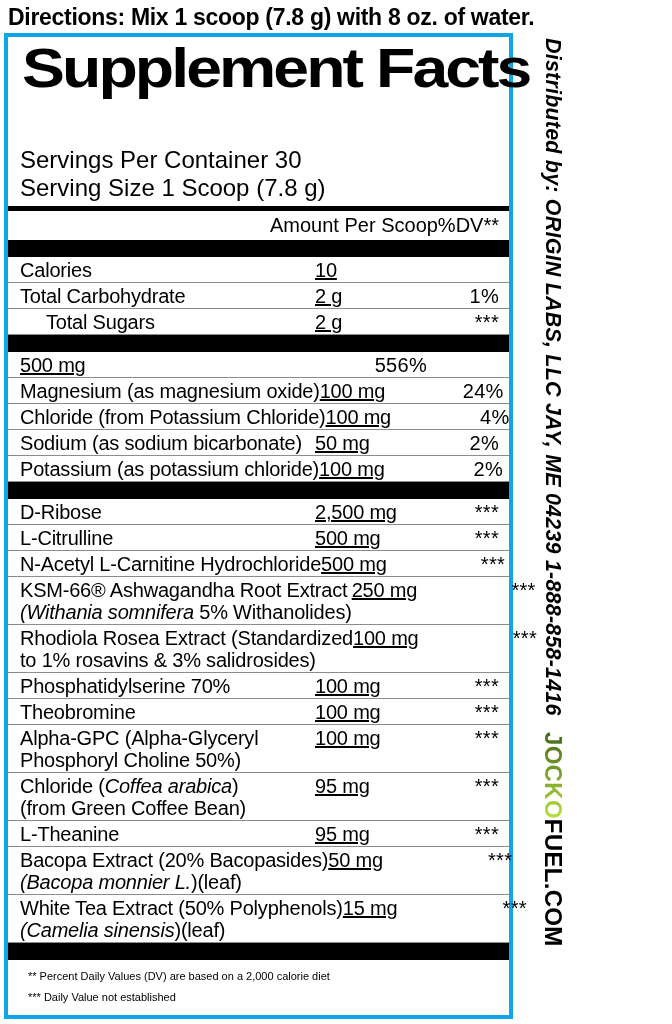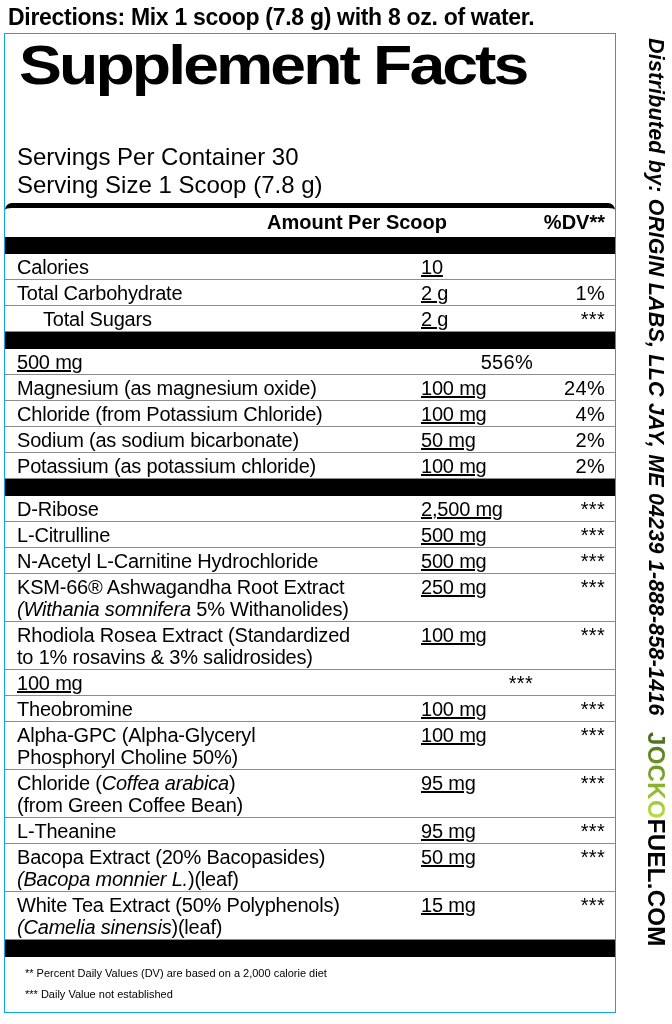--- a/index.html
+++ b/index.html
@@ -9,37 +9,36 @@
     width:672px; height:1024px; overflow:hidden;
     background:#fff; color:#000;
     font-family:"Liberation Sans", sans-serif;
   }
   .directions {
     font-weight:bold; font-size:23px; line-height:26px;
     margin:4px 16px 3px 8px; letter-spacing:-0.3px;
   }
   .layout { display:flex; align-items:flex-start; }
   .panel {
-    margin-left:4px; width:612px;
-    border:1px solid #0ea5e9; background:#fff;
+    margin-left:4px; width:509px;
+    border:4px solid #0ea5e9; background:#fff;
   }
   .title {
     font-size:55px; font-weight:bold; line-height:56px;
     letter-spacing:-2.5px; white-space:nowrap;
     padding:3px 0 0 12px;
     transform:scaleX(1.17); transform-origin:0 50%;
   }
   .servings { font-size:24px; line-height:24px; padding:8px 0 0 12px;margin-top:44px; }
   .serving-size { font-size:24px; line-height:24px; padding:4px 0 6px 12px; }
   .hdr {
     border-top:5px solid #000;
     display:flex; align-items:baseline;
-    font-weight:bold; font-size:20px; line-height:23px;
+    font-weight:normal; font-size:20px; line-height:23px;
     padding:3px 10px 3px 12px;
-    border-radius:7px;
   }
   .hdr .amt-h { margin-left:250px; }
   .hdr .dv-h  { margin-left:auto; }
   .bar { height:17px; background:#000; }
   .row {
     display:grid; grid-template-columns:1fr 112px 72px;
     font-size:20px; line-height:22px; letter-spacing:-0.2px;
     padding:2px 10px 1px 12px;
     border-bottom:1px solid #8c8c8c;
     align-items:start;
@@ -171,20 +170,23 @@
         </div>
         <div class="row">
           <div class="name">
             <div class="nline"><span>Rhodiola Rosea Extract (Standardized</span></div>
             <div class="nline"><span>to 1% rosavins &amp; 3% salidrosides)</span></div>
           </div>
           <div class="amt">100 mg</div>
           <div class="dv">***</div>
         </div>
         <div class="row">
+          <div class="name">
+            <div class="nline"><span>Phosphatidylserine 70%</span></div>
+          </div>
           <div class="amt">100 mg</div>
           <div class="dv">***</div>
         </div>
         <div class="row">
           <div class="name">
             <div class="nline"><span>Theobromine</span></div>
           </div>
           <div class="amt">100 mg</div>
           <div class="dv">***</div>
         </div>

